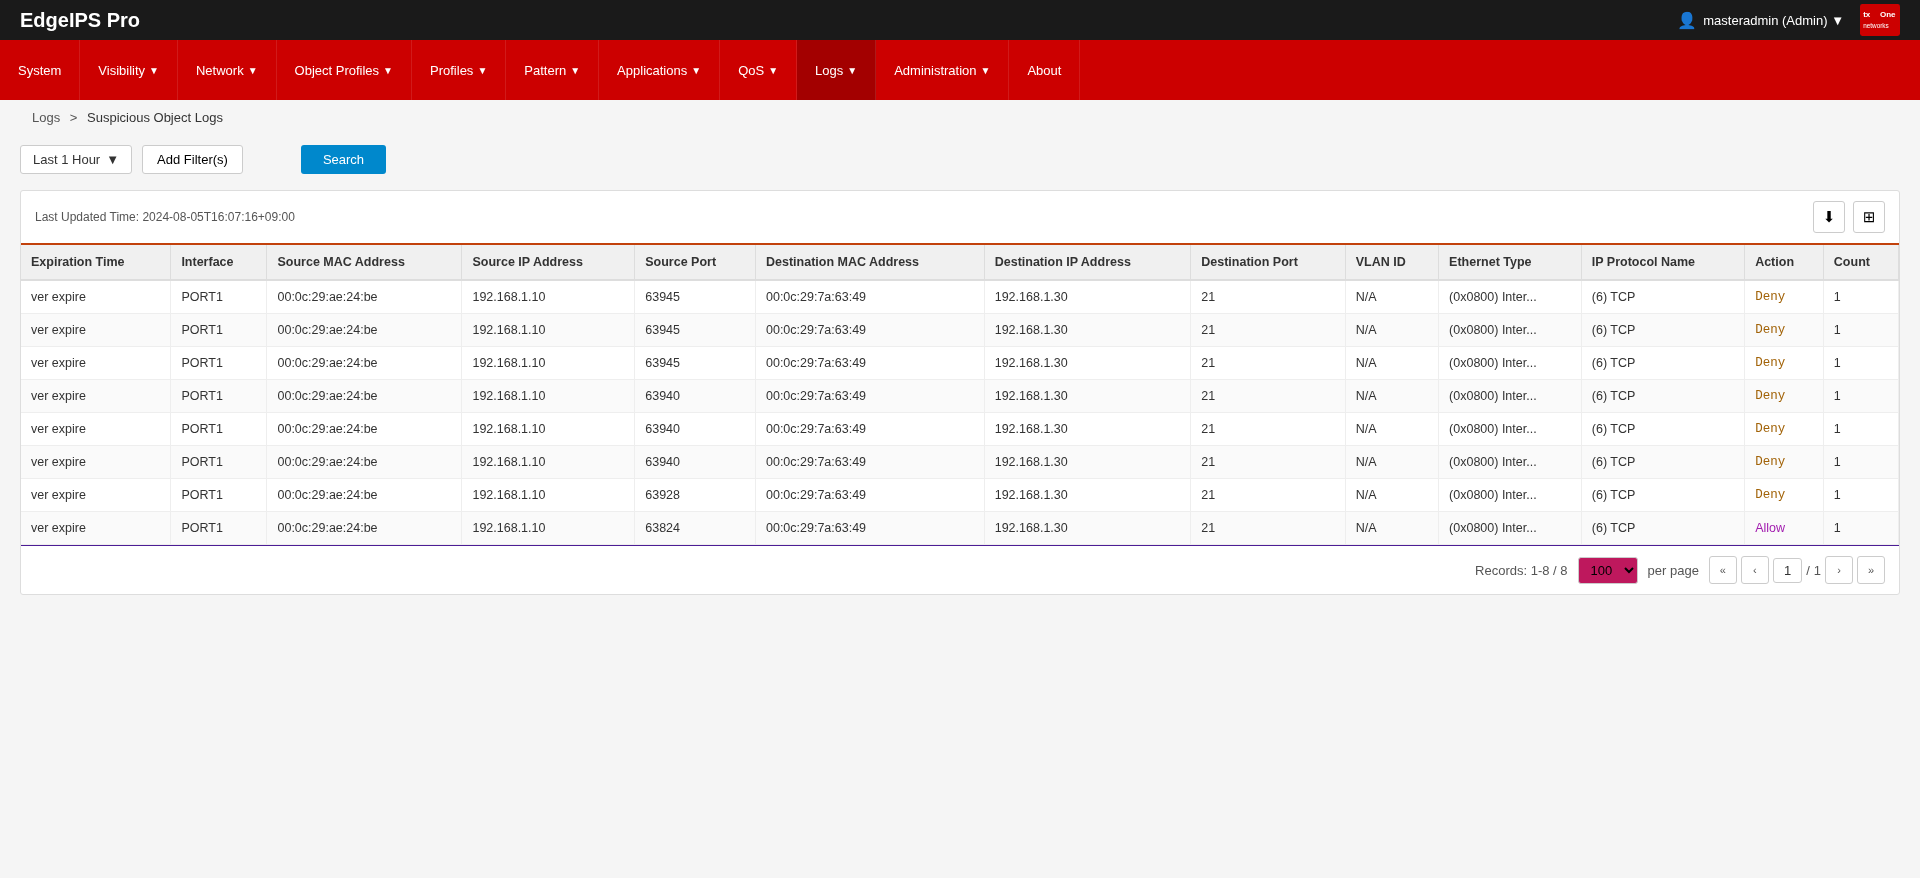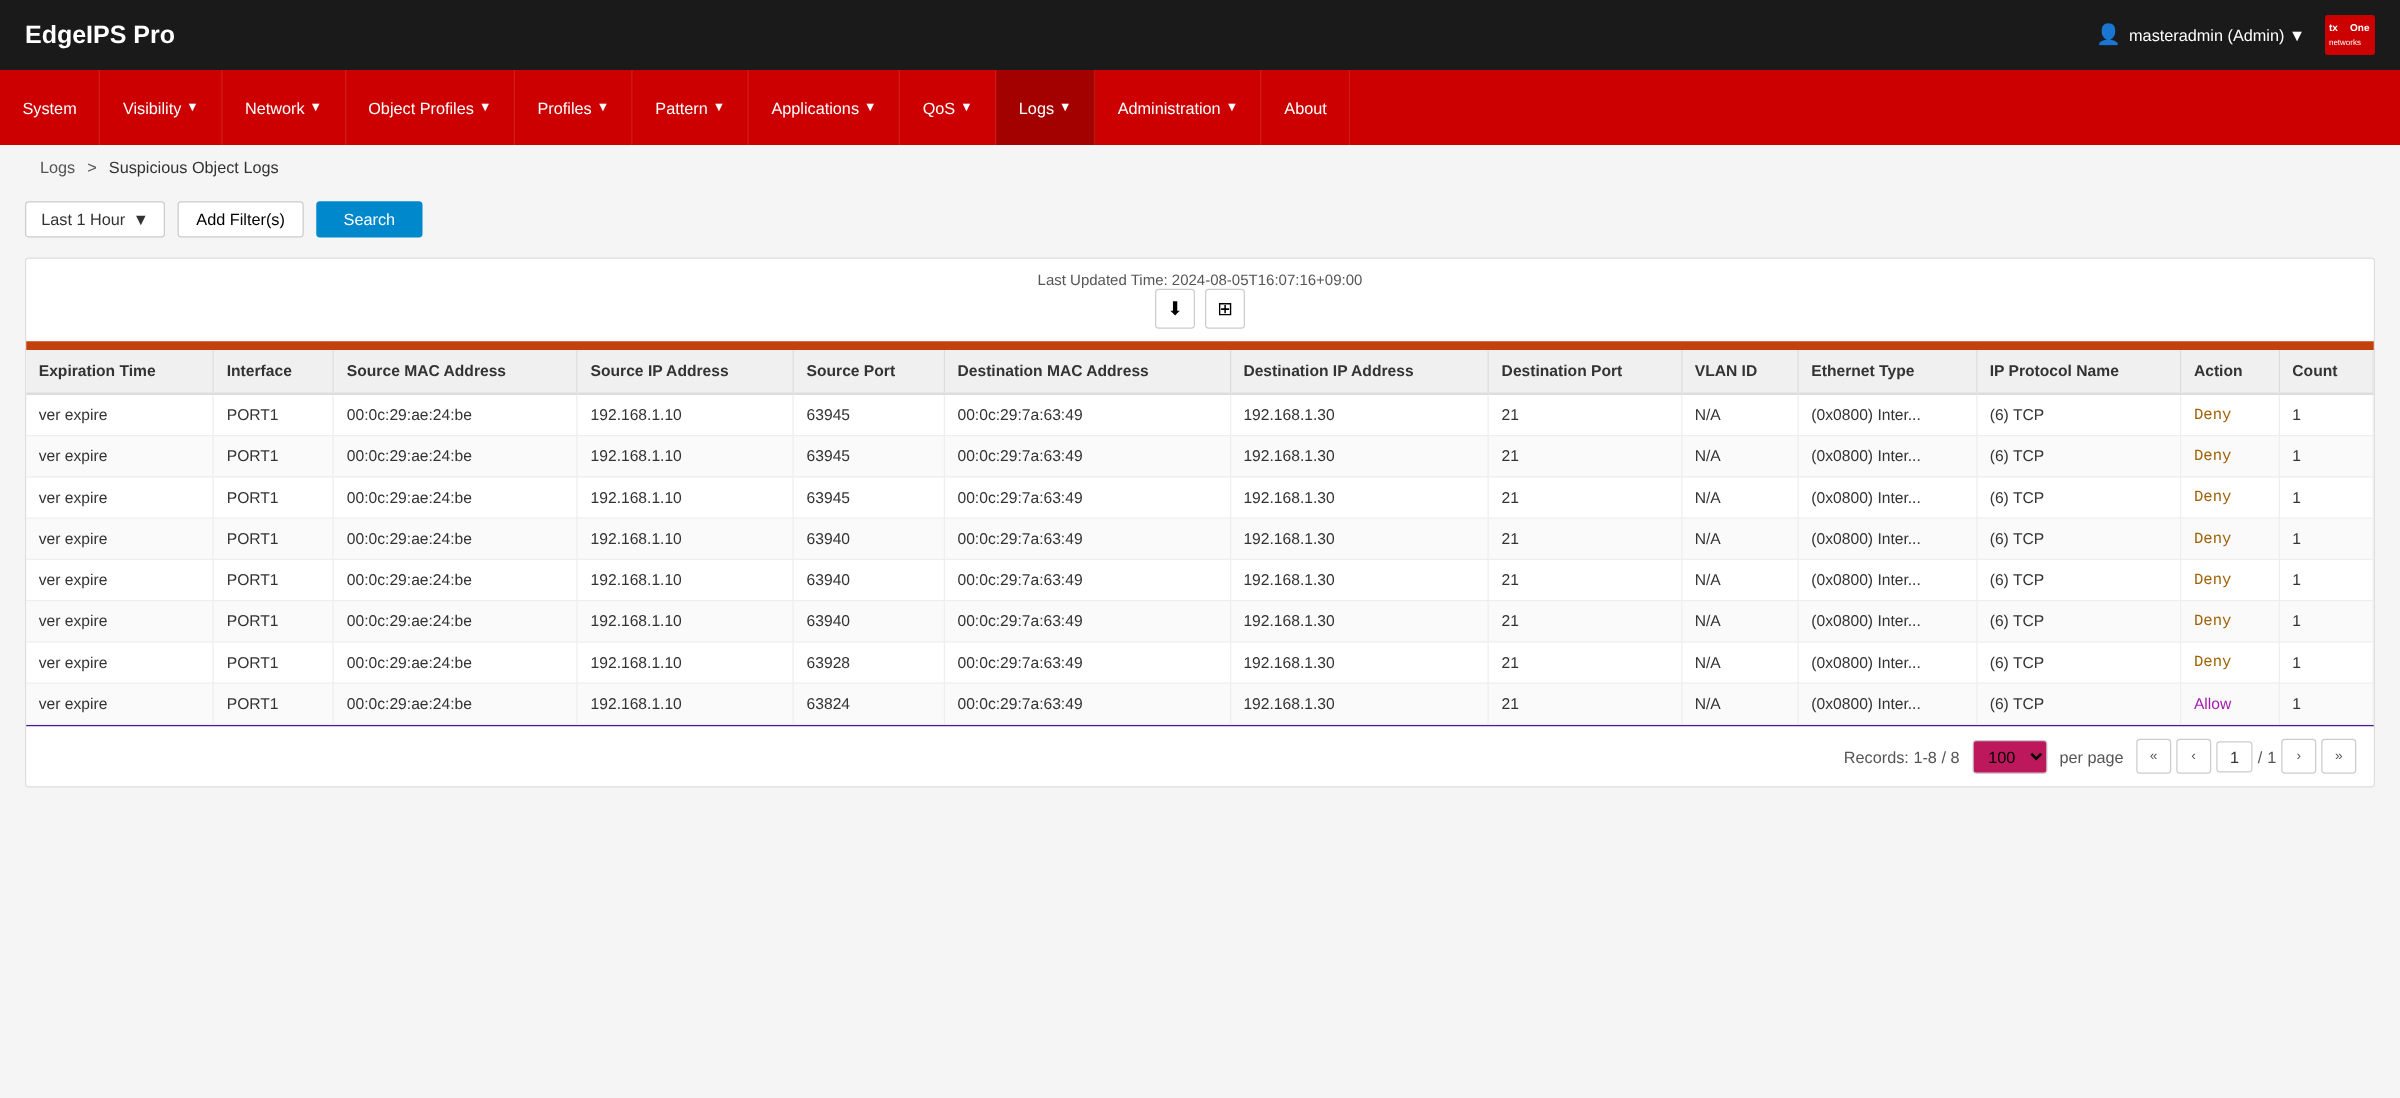--- a/index.html
+++ b/index.html
@@ -5,21 +5,21 @@
     * { box-sizing: border-box; margin: 0; padding: 0; }
     body { font-family: Arial, sans-serif; font-size: 13px; background: #f5f5f5; color: #333; }
 
     
     .top-header {
       background: #1a1a1a;
       display: flex;
       align-items: center;
       justify-content: space-between;
       padding: 0 20px;
-      height: 56px;
+      height: 40px;
     }
     .app-title {
       color: #fff;
       font-size: 20px;
       font-weight: bold;
     }
     .header-right {
       display: flex;
       align-items: center;
       gap: 16px;
@@ -110,35 +110,35 @@
     }
     .search-btn {
       background: #0088cc;
       color: #fff;
       border: none;
       padding: 7px 22px;
       border-radius: 3px;
       cursor: pointer;
       font-size: 13px;
       font-weight: 500;
+      margin-left: 48px;
     }
 
     
     .table-container {
       background: #fff;
       border: 1px solid #ddd;
       border-radius: 3px;
     }
     .table-header-bar {
       display: flex;
       align-items: center;
       justify-content: space-between;
       padding: 10px 14px;
-      border-bottom: 7px solid #c2410c;
-      flex-direction: column;
+      border-bottom: 2px solid #c2410c;
     }
     .last-updated {
       font-size: 12px;
       color: #555;
     }
     .table-actions {
       display: flex;
       gap: 8px;
     }
     .table-action-btn {

